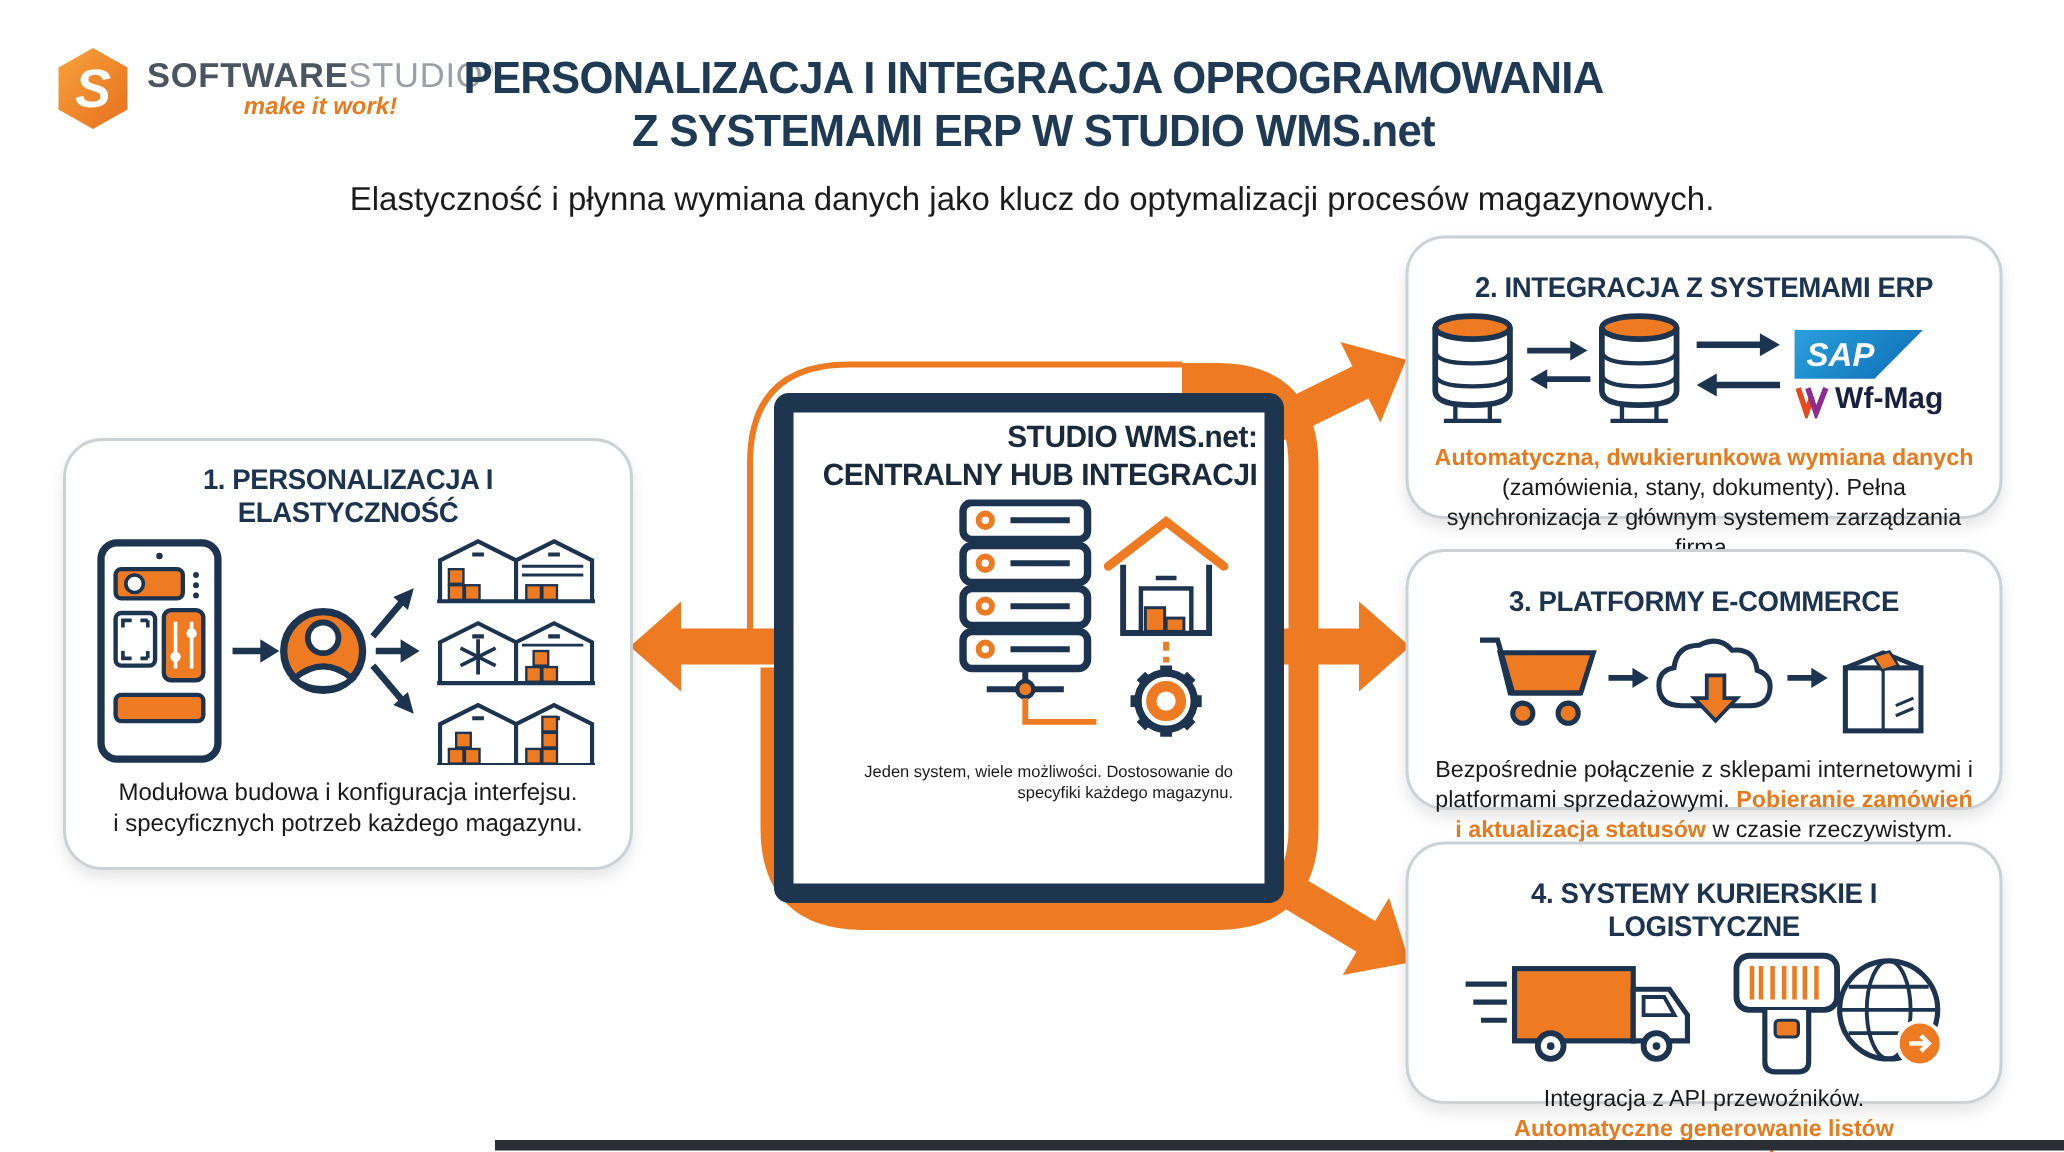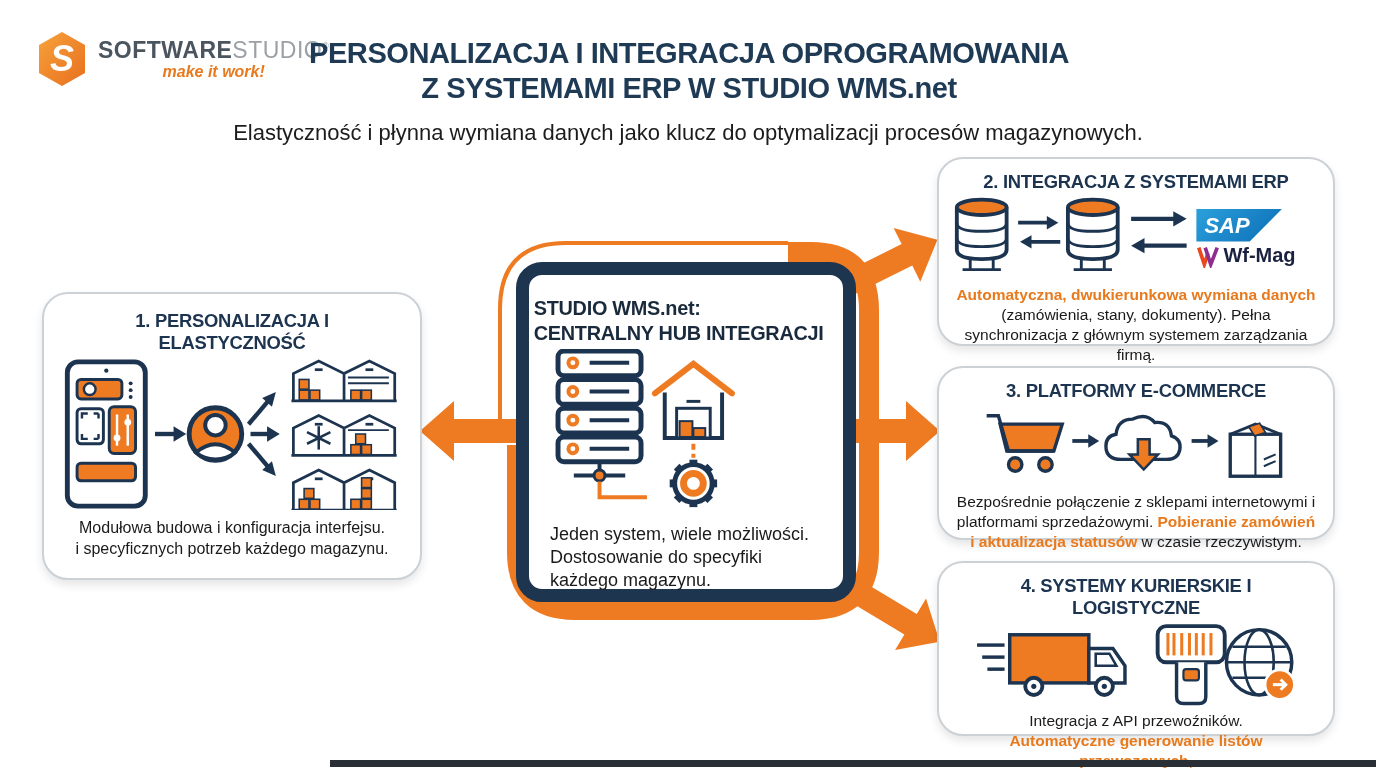--- a/index.html
+++ b/index.html
@@ -13,32 +13,32 @@
   #logo .b2{font-weight:normal;color:#9aa0a6;}
   #logo sup{font-size:9px;color:#9aa0a6;}
   #logo .tagline{text-align:center;color:#e87a1e;font-style:italic;font-size:16px;margin-top:2px;font-weight:bold;}
   #title{position:absolute;left:238px;top:34px;width:900px;text-align:center;
          color:#1e3a54;font-weight:bold;font-size:30px;line-height:1.18;letter-spacing:-.5px;}
   #title span{display:block;transform:scaleX(.97);}
   #subtitle{position:absolute;left:188px;top:120px;width:1000px;text-align:center;
             font-size:22px;color:#1c1c1c;font-weight:normal;}
   
   .abox{position:absolute;background:#fff;border:2px solid #ccd1d6;border-radius:26px;
-        box-shadow:0 5px 10px rgba(0,0,0,.10);box-sizing:border-box;padding:12px 14px;text-align:center;}
+        box-shadow:0 5px 10px rgba(0,0,0,.10);box-sizing:border-box;padding:23px 14px;text-align:center;}
   .btitle{color:#1d3450;font-weight:bold;font-size:19px;letter-spacing:-.3px;transform:scaleX(.97);}
   .bsub{color:#1d3450;font-weight:bold;font-size:17px;margin-top:1px;}
   .btext{font-size:15.5px;line-height:1.3;margin-top:4px;}
   .blk{display:block;}
   .hl{color:#e87a1e;font-weight:bold;}
   
   #hub{position:absolute;left:516px;top:262px;width:340px;height:340px;background:#fff;
-       border:13px solid #1e3550;border-radius:26px;box-sizing:border-box;z-index:2;
-       text-align:left;padding-top:20px;}
+       border:13px solid #1e3550;border-radius:10px;box-sizing:border-box;z-index:2;
+       text-align:right;padding-top:4px;}
   #hub .htitle{color:#1a2a3d;font-weight:bold;font-size:20.5px;line-height:1.22;letter-spacing:-.3px;transform:scaleX(.97);}
-  #hub .hdesc{font-size:18px;line-height:1.28;width:272px;margin:2px auto 0;}
+  #hub .hdesc{font-size:11px;line-height:1.28;width:272px;margin:2px auto 0;}
   
   #arrows{position:absolute;left:0;top:0;z-index:1;}
   .abox{z-index:2;}
   #box1{left:42px;top:292px;width:380px;height:288px;padding-top:16px;}
   #box2{left:937px;top:157px;width:398px;height:189px;}
   #box3{left:937px;top:366px;width:398px;height:174px;}
   #box4{left:937px;top:561px;width:398px;height:175px;}
   .icnrow{display:flex;justify-content:center;align-items:center;}
   
   #logos{display:flex;flex-direction:column;gap:2px;width:126px;}

